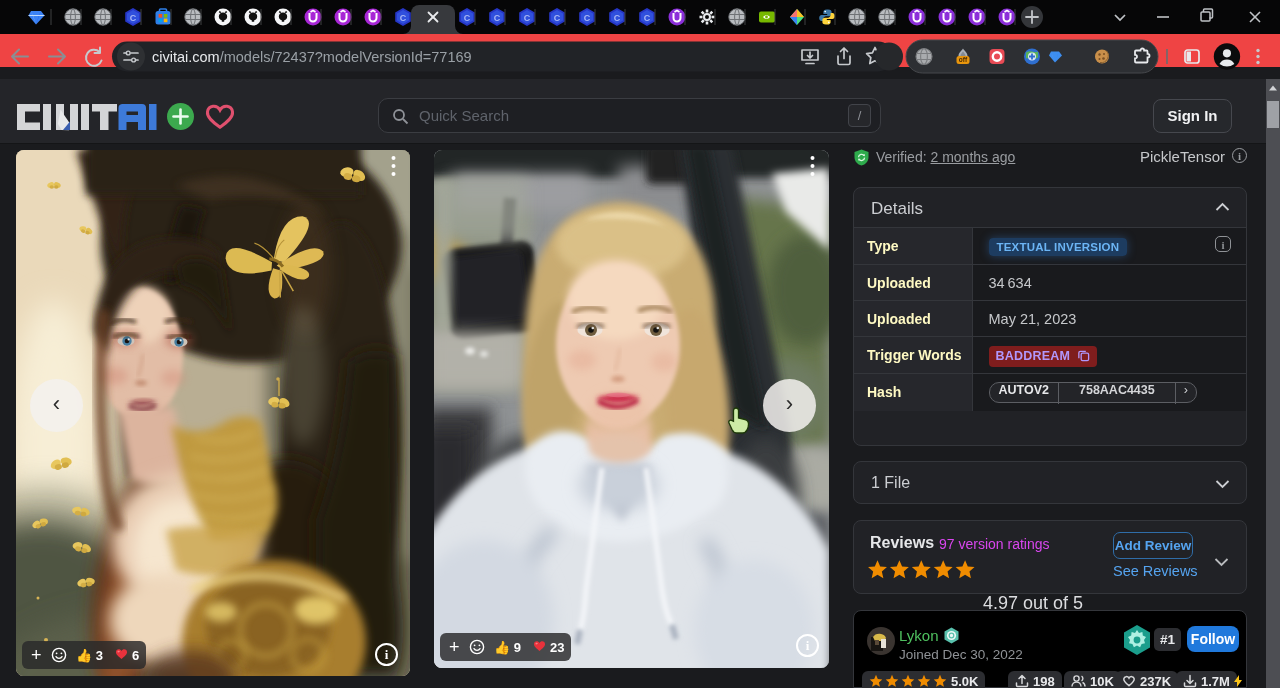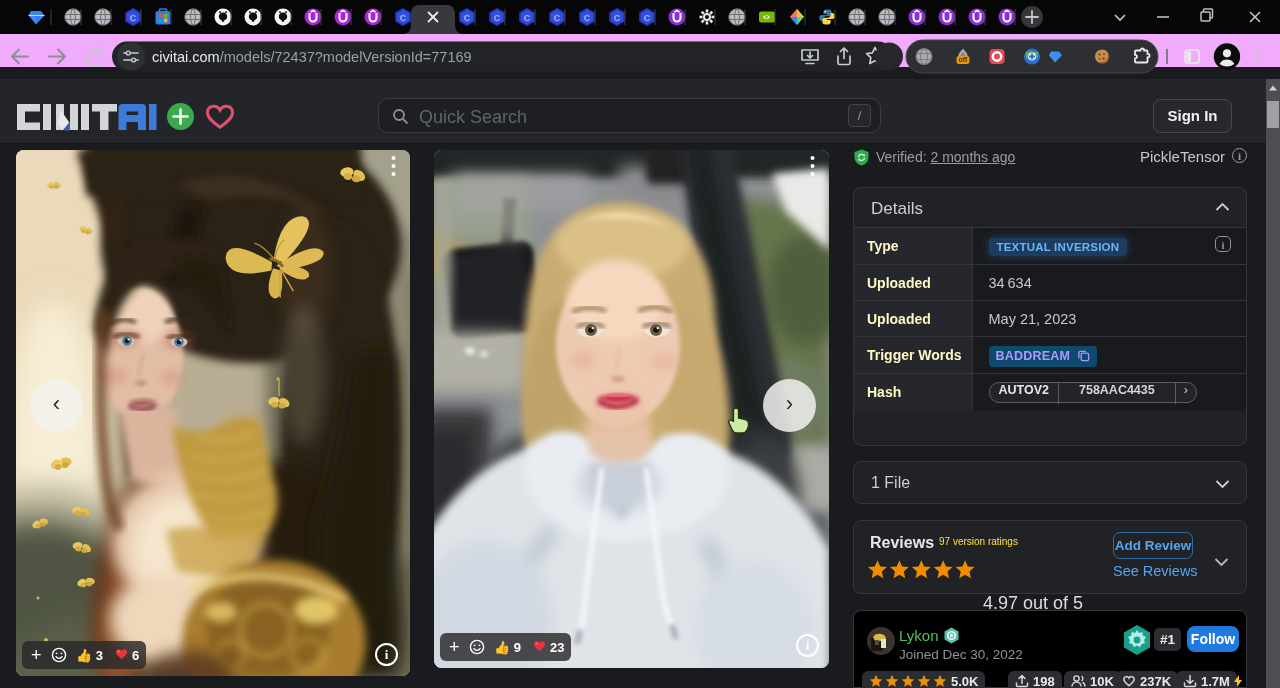--- a/index.html
+++ b/index.html
@@ -1,21 +1,21 @@
 <!DOCTYPE html>
 <html><head>
 <meta charset="utf-8">
 <style>
   * { margin:0; padding:0; box-sizing:border-box; }
   html,body { width:1280px; height:688px; overflow:hidden; background:#1a1b1e;
     font-family:"Liberation Sans", sans-serif; }
   .abs { position:absolute; }
   
   #tabstrip { position:absolute; left:0; top:0; width:1280px; height:34px; background:#060607; }
-  #toolbar { position:absolute; left:0; top:34px; width:1280px; height:33px; background:#f0abfc; }
+  #toolbar { position:absolute; left:0; top:34px; width:1280px; height:33px; background:#ef4444; }
   #pagewrap { position:absolute; left:0; top:79px; width:1280px; height:609px; background:#1a1b1e; }
   
   #siteheader { position:absolute; left:0; top:0; width:1266px; height:65px; background:#242529; border-bottom:1px solid #141517;}
   #search { position:absolute; left:378px; top:19px; width:503px; height:35px; background:#1e1f23;
     border:1px solid #3b3d42; border-radius:10px; }
   #slash { position:absolute; right:9px; top:5px; width:23px; height:23px; background:#26272b;
     border:1px solid #42444a; border-radius:4px; color:#8f9298; text-align:center; line-height:21px; font-size:13px;}
   #signin { position:absolute; left:1153px; top:20px; width:79px; height:34px; background:#26282c;
     border:1px solid #46484e; border-radius:8px; color:#f0f1f3; font-weight:700; font-size:15px;
     text-align:center; line-height:32px; }
@@ -29,21 +29,21 @@
   .infoc { position:absolute; right:12px; bottom:10px; width:23px; height:23px; border:2px solid #fff;
     border-radius:50%; color:#fff; text-align:center; line-height:19px; font-size:13px; font-weight:700;
     font-family:"Liberation Serif",serif; }
   .navcirc { position:absolute; width:53px; height:53px; border-radius:50%; background:rgba(243,241,238,0.85);
     color:#2b2b2b; text-align:center; line-height:50px; font-size:22px; }
   .lbl { background:#26272c; border-top:1px solid #34363b; color:#fef9c3; font-weight:700;
     font-size:14px; padding-left:13px; width:118px; min-width:118px; border-right:1px solid #34363b;}
   .val { background:#191a1d; border-top:1px solid #34363b; color:#c6c8cb; font-size:14.5px; padding-left:16px; }
   #tibadge { background:#1d3c60; color:#6cb5f5; font-weight:700; font-size:11.5px; letter-spacing:.2px;
     padding:3px 8px 3px; border-radius:4px; box-shadow:0 0 10px rgba(60,130,210,.38); }
-  #tgbadge { background:#0c4a6e; color:#b197fc; font-weight:700; font-size:12.5px; letter-spacing:.2px;
+  #tgbadge { background:#7f1d1d; color:#b197fc; font-weight:700; font-size:12.5px; letter-spacing:.2px;
     padding:3px 7px 4px; border-radius:4px; }
   #hashgrp { display:inline-flex; align-items:flex-start; height:21px; border:1px solid #5c5e63;
     border-radius:10px; background:#232428; font-size:12.5px; }
   .hsep { width:1px; height:21px; background:#5c5e63; }
   .pill { position:absolute; height:17px; background:#2c2d31; border-radius:6px 6px 0 0;
     color:#e8e9eb; font-size:13px; font-weight:700; display:flex; align-items:center;
     padding:3px 7px 0; top:0; }
   .pill svg { margin-right:4px; }
 </style>
 </head>
@@ -415,21 +415,21 @@
           <line x1="6.5" y1="14.5" x2="20.5" y2="14.5"></line>
           <line x1="13.5" y1="7.5" x2="13.5" y2="21.5"></line>
         </g>
       <path d="M53 8 c-3 -5.5 -11.5 -5 -12.5 1.8 c-0.9 5.5 5.5 10.4 12.5 15.4 c7 -5 13.4 -9.9 12.5 -15.4 c-1 -6.8 -9.5 -7.3 -12.5 -1.8 z" fill="none" stroke="#e0506e" stroke-width="3"></path>
     </svg>
     <div id="search">
       <svg class="abs" style="left:13px;top:9px" width="17" height="17" viewBox="0 0 17 17">
           <circle cx="7" cy="7" r="5" fill="none" stroke="#8f9298" stroke-width="1.8"></circle>
           <line x1="11" y1="11" x2="15.5" y2="15.5" stroke="#8f9298" stroke-width="1.8"></line>
         </svg>
-      <div class="abs" style="left:40px;top:8px;color:#5f636b;font-size:18px;">Quick Search</div>
+      <div class="abs" style="left:40px;top:8px;color:#5f636b;font-size:15px;">Quick Search</div>
       <div id="slash">/</div>
     </div>
     <div id="signin">Sign In</div>
   </div>
 
   <div class="imgcard" id="img1" style="left:16px;top:71px;width:394px;height:526px;background:#8a8571;">
     <svg width="394" height="526" viewBox="0 0 394 526" id="art1">
       <defs>
         <filter id="b2" x="-40%" y="-40%" width="180%" height="180%">
             <feGaussianBlur stdDeviation="2"></feGaussianBlur>
@@ -766,21 +766,21 @@
 
     <div class="card" style="left:0;top:382px;height:43px;background:#212226;border-color:#34363b;">
       <div class="abs" style="left:17px;top:12px;font-size:16px;color:#ccced2;">1 File</div>
       <svg class="abs" style="right:16px;top:17px" width="15" height="10">
           <path d="M1.5 2 L7.5 8 L13.5 2" stroke="#ccced2" stroke-width="1.8" fill="none"></path>
         </svg>
     </div>
 
     <div class="card" style="left:0;top:441px;height:74px;background:#212226;border-color:#34363b;">
       <div class="abs" style="left:16px;top:13px;font-size:16px;font-weight:700;color:#e6e7e9;">Reviews</div>
-      <div class="abs" style="left:85px;top:15px;font-size:10px;color:#fde047;">97 version ratings</div>
+      <div class="abs" style="left:85px;top:15px;font-size:14px;color:#d946ef;">97 version ratings</div>
       <div class="abs" style="left:259px;top:11px;width:80px;height:27px;border:1px solid #2f6da8;border-radius:7px;color:#55a4f0;font-size:13.5px;font-weight:700;white-space:nowrap;text-align:center;line-height:25px;">Add Review</div>
       <svg class="abs" style="left:13px;top:38px" width="115" height="22" viewBox="0 0 115 22" id="bigstars">
         <g fill="#f08c00" transform="scale(1.5)">
             <path d="M7 .8 L8.8 5 L13.3 5.4 L9.9 8.4 L10.9 12.8 L7 10.5 L3.1 12.8 L4.1 8.4 L0.7 5.4 L5.2 5 Z"></path>
             <path transform="translate(14.6,0)" d="M7 .8 L8.8 5 L13.3 5.4 L9.9 8.4 L10.9 12.8 L7 10.5 L3.1 12.8 L4.1 8.4 L0.7 5.4 L5.2 5 Z"></path>
             <path transform="translate(29.2,0)" d="M7 .8 L8.8 5 L13.3 5.4 L9.9 8.4 L10.9 12.8 L7 10.5 L3.1 12.8 L4.1 8.4 L0.7 5.4 L5.2 5 Z"></path>
             <path transform="translate(43.8,0)" d="M7 .8 L8.8 5 L13.3 5.4 L9.9 8.4 L10.9 12.8 L7 10.5 L3.1 12.8 L4.1 8.4 L0.7 5.4 L5.2 5 Z"></path>
             <path transform="translate(58.4,0)" d="M7 .8 L8.8 5 L13.3 5.4 L9.9 8.4 L10.9 12.8 L7 10.5 L3.1 12.8 L4.1 8.4 L0.7 5.4 L5.2 5 Z"></path>
           </g>
       </svg>

